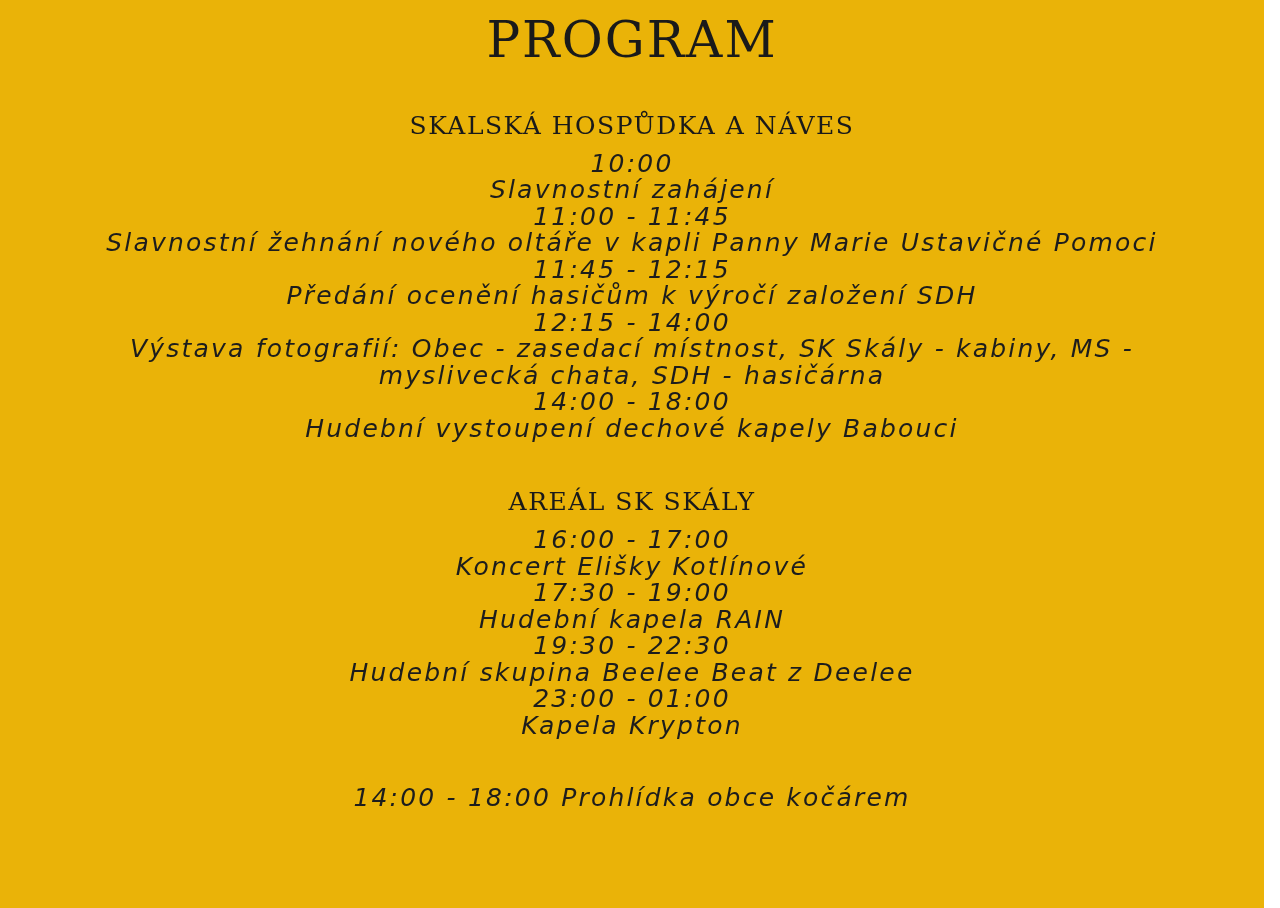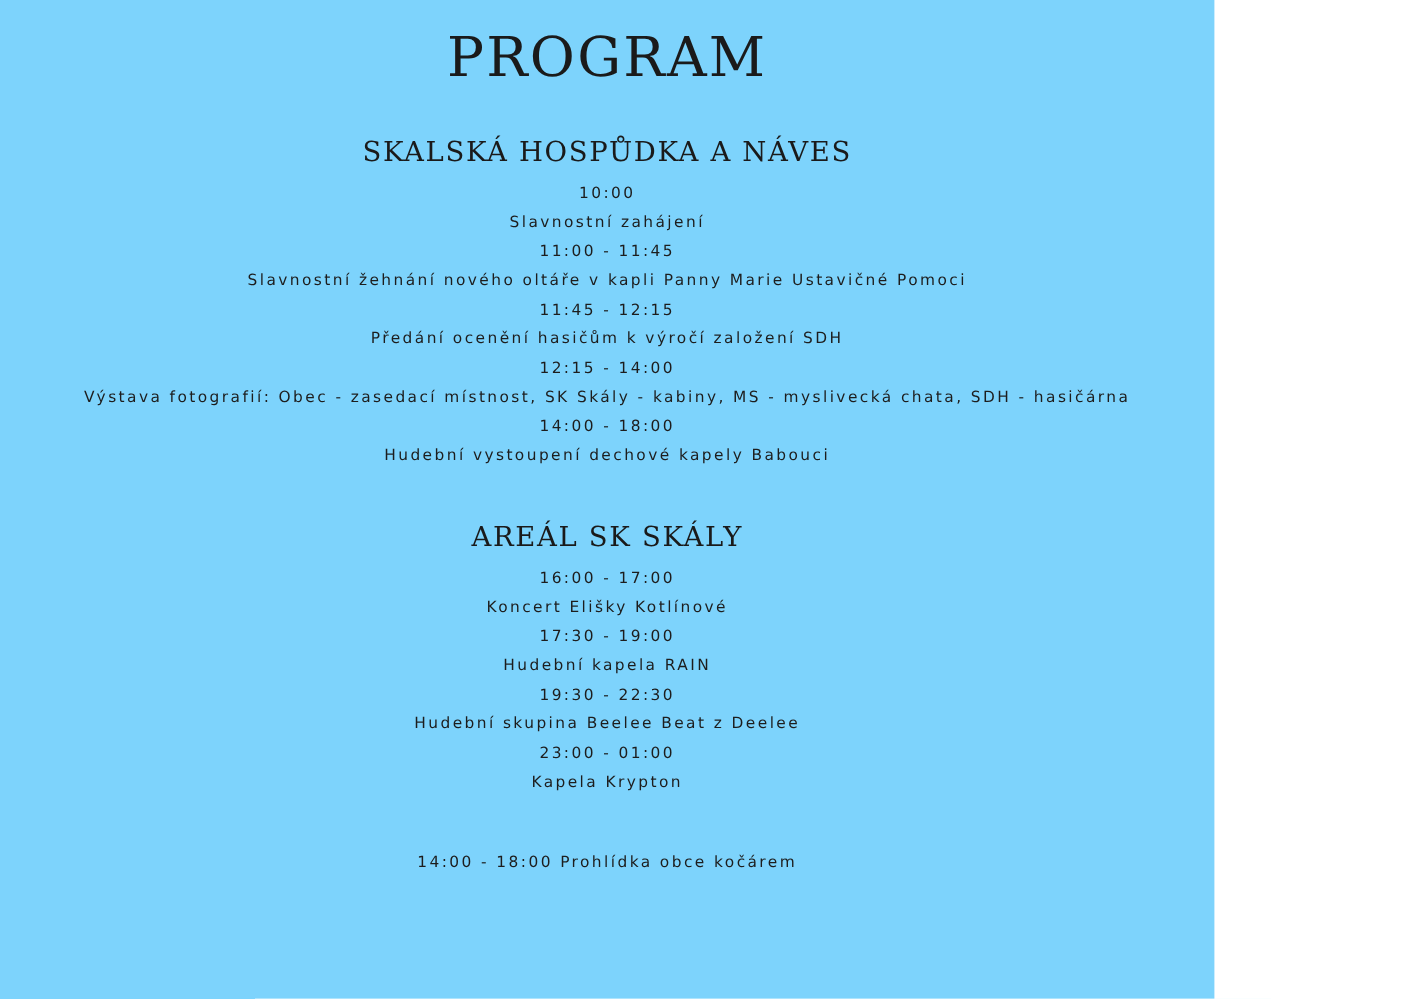--- a/index.html
+++ b/index.html
@@ -1,25 +1,25 @@
 <!DOCTYPE html>
 <html><head>
 <meta charset="utf-8">
 <style>
   html, body {
     margin: 0;
     padding: 0;
     background: #ffffff;
   }
   .page {
-    width: 1104px;
+    width: 1264px;
     height: 908px;
     box-sizing: border-box;
-    padding-top: 22px;
-    background: #7dd3fc;
+    padding-top: 10px;
+    background: #eab308;
     color: #1d1d1d;
     text-align: center;
     font-family: "DejaVu Sans", "Liberation Sans", sans-serif;
     overflow: hidden;
   }
   .title {
     margin: 0;
     font-family: "DejaVu Serif", "Liberation Serif", serif;
     font-weight: 400;
     font-size: 50px;
@@ -38,24 +38,25 @@
     font-family: "DejaVu Serif", "Liberation Serif", serif;
     font-weight: 400;
     font-size: 25px;
     line-height: 1.15;
     letter-spacing: 1.5px;
     color: #1a1a1a;
   }
   .lines {
     max-width: 1120px;
     margin: 0 auto;
-    font-size: 14px;
+    font-size: 25px;
     line-height: 26.5px;
     letter-spacing: 2.2px;
     color: #1d1d1d;
+    font-style: italic;
   }
   .line {
     margin: 0;
   }
 </style>
 </head>
 <body>
 
 <div class="page">
 

